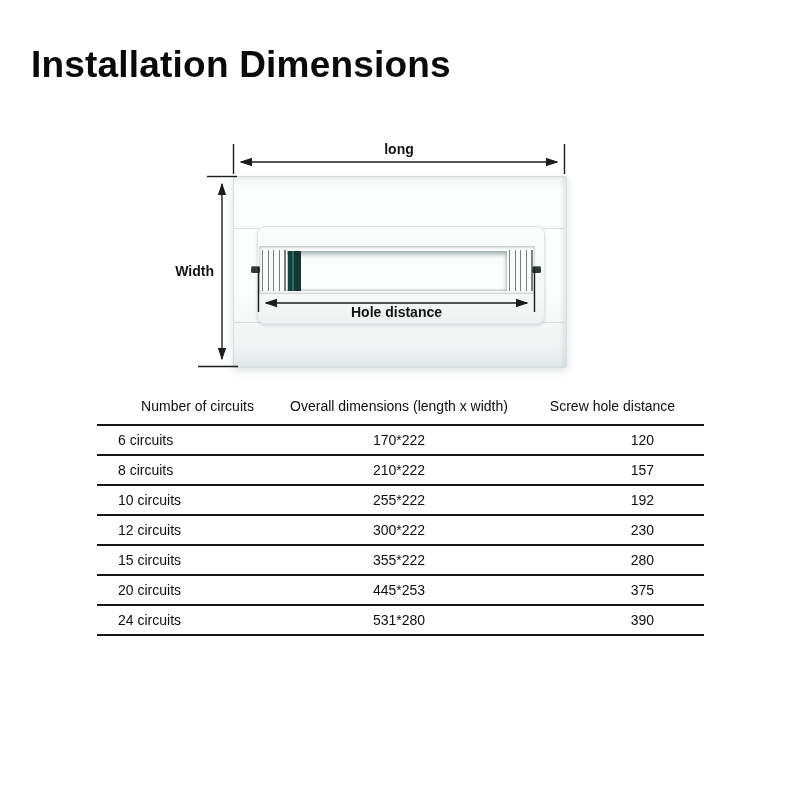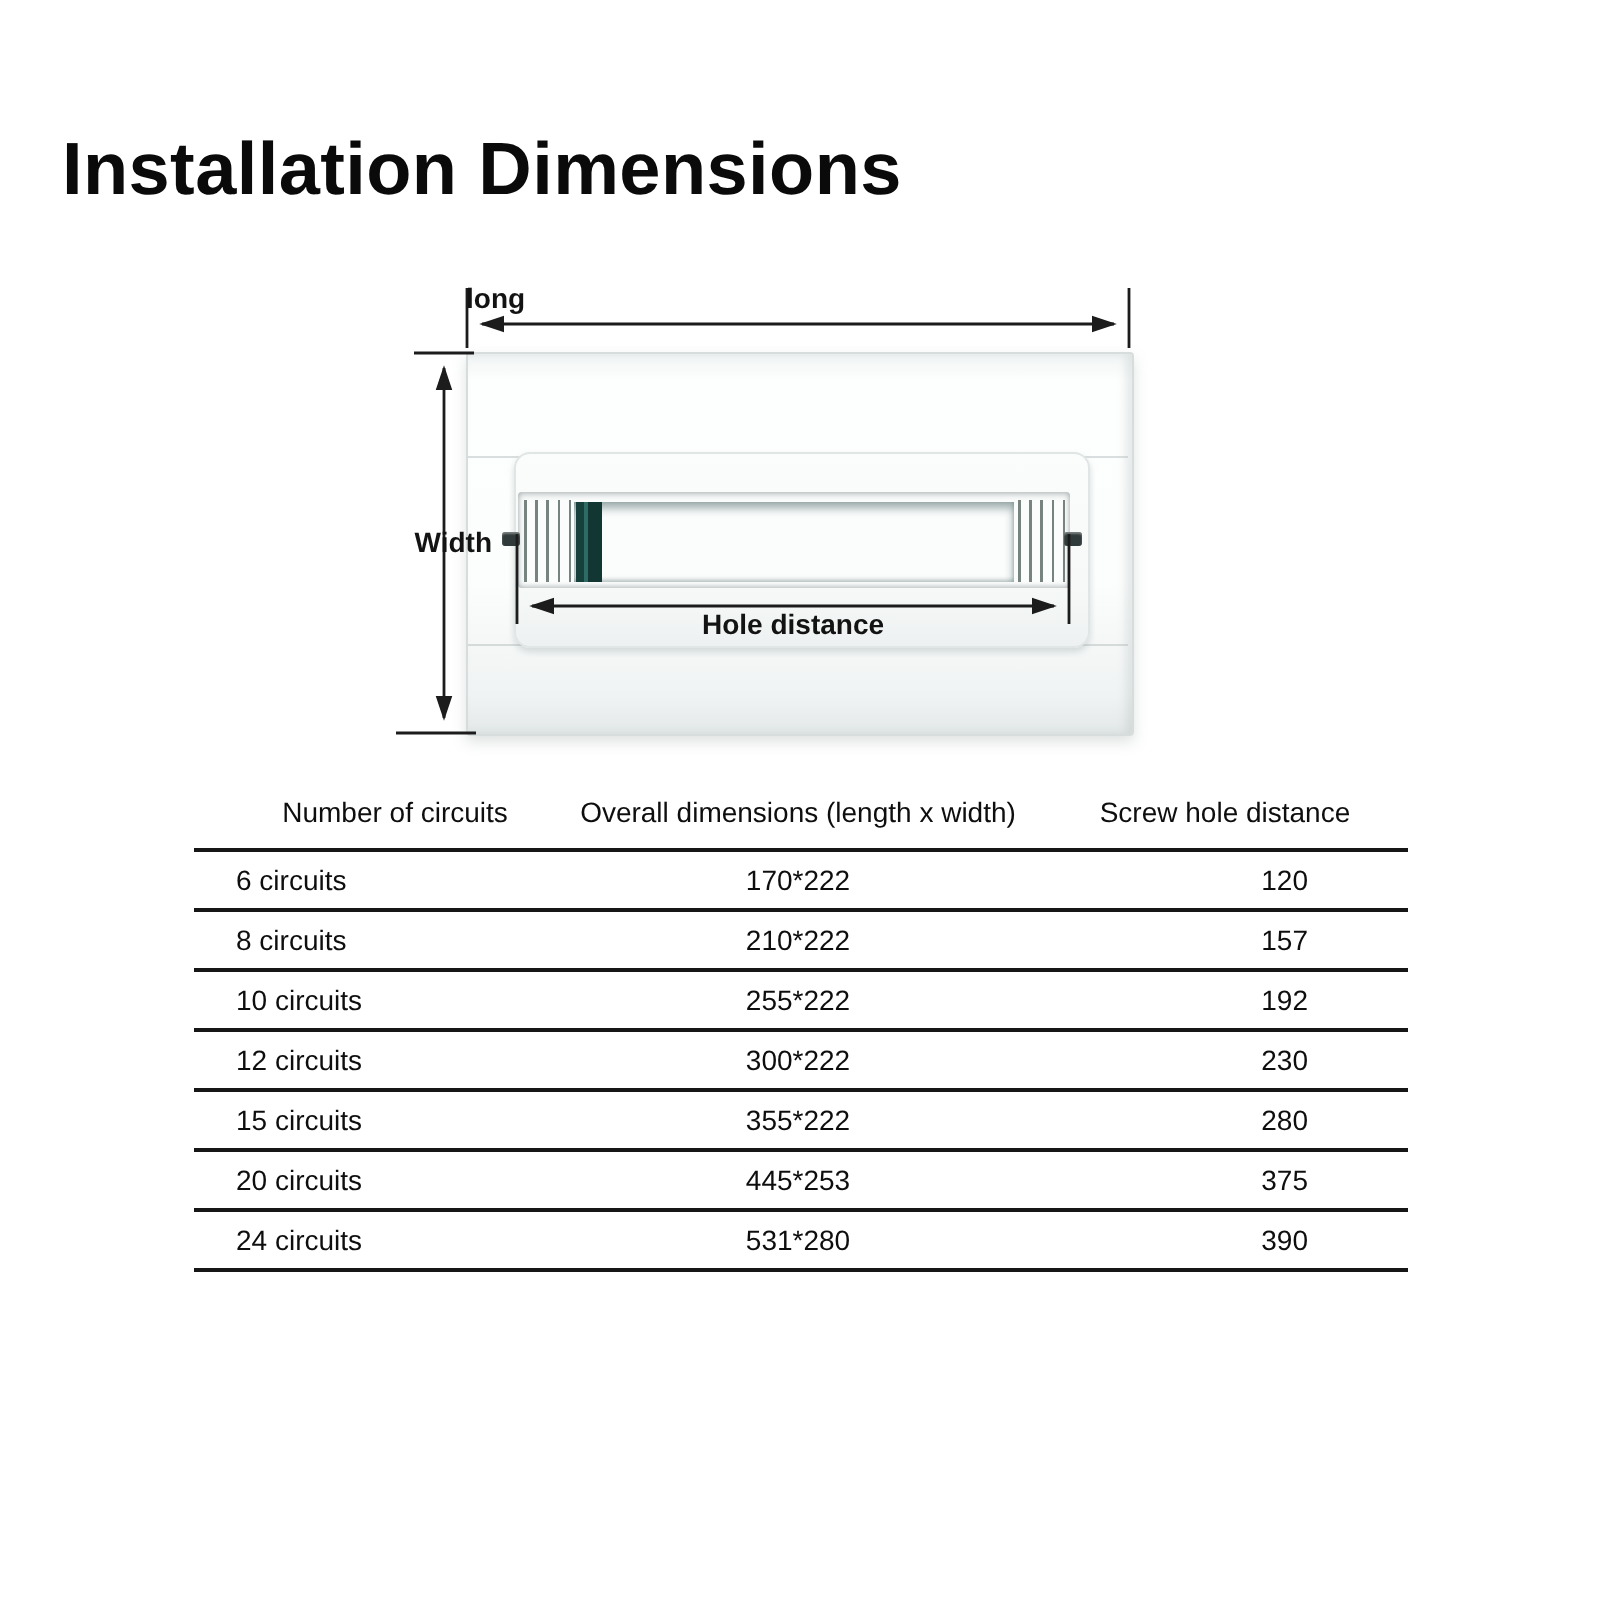--- a/index.html
+++ b/index.html
@@ -20,21 +20,20 @@
   
   .title {
     position: absolute;
     left: 31px;
     top: 44px;
     font-size: 37px;
     font-weight: 700;
     letter-spacing: 0.2px;
     color: #0a0a0a;
     white-space: nowrap;
-    margin-top: 20px;
   }
   .subtitle {
     position: absolute;
     left: 31px;
     top: 106px;
     font-size: 14px;
     color: #161616;
     white-space: nowrap;
   }
 
@@ -137,27 +136,27 @@
     position: absolute;
     font-size: 14px;
     font-weight: 700;
     color: #131313;
     white-space: nowrap;
   }
   .label-long {
     left: 233px;
     top: 141px;
     width: 332px;
+    text-align: center;
   }
   .label-width {
     left: 168px;
     top: 263px;
     width: 46px;
     text-align: right;
-    margin-left: 32px;
   }
   .label-hole {
     left: 258px;
     top: 304px;
     width: 277px;
     text-align: center;
   }
 
   
   .spec-table {

